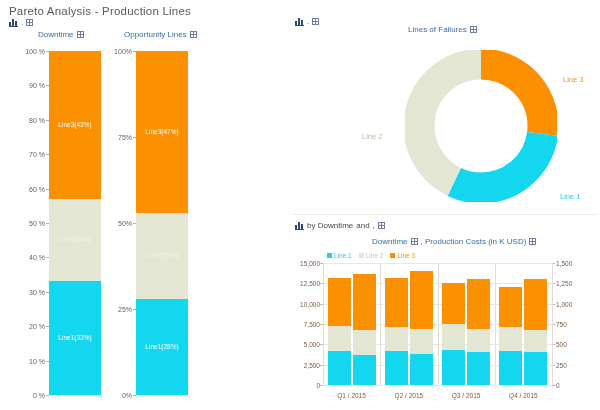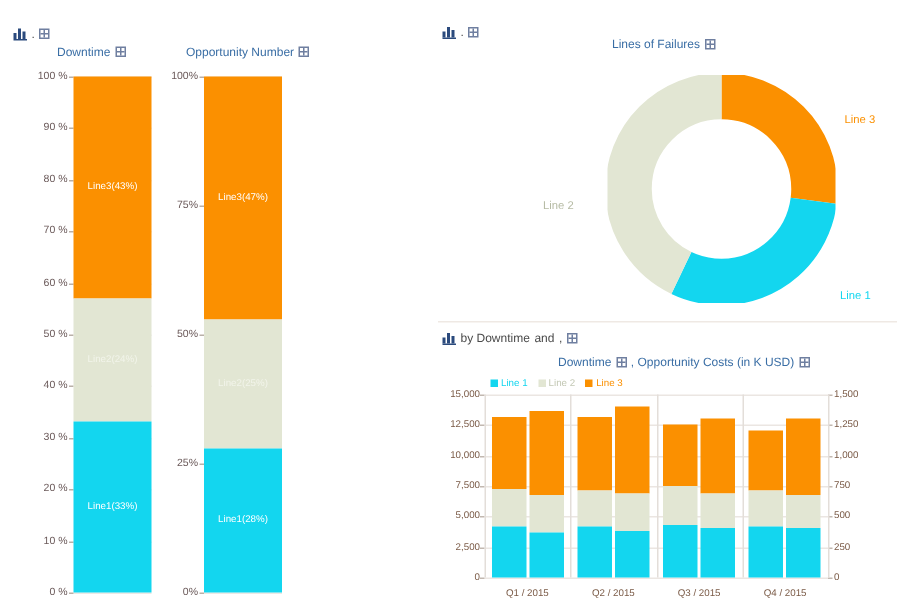--- a/index.html
+++ b/index.html
@@ -213,37 +213,38 @@
   .sep-line {
     position: absolute;
     border-top: 1px solid #efe9e4;
   }
 </style>
 </head>
 <body>
 
 <div class="page">
 
+  <div class="dash-title">Pareto Analysis - Production Lines</div>
 
   <div class="crumb-row" style="left:9px; top:18px;">
     <span class="icon-bars">
         <i></i>
         <i></i>
         <i></i>
       </span>
     <span class="crumb-text">.</span>
     <span class="glyph-grid"></span>
   </div>
 
   <div class="col-head" style="left:38px; top:30px;">
     <span>Downtime</span>
     <span class="glyph-grid"></span>
   </div>
   <div class="col-head" style="left:124px; top:30px;">
-    <span>Opportunity Number</span>
+    <span>Opportunity Lines</span>
     <span class="glyph-grid"></span>
   </div>
 
   <div class="pareto" style="left:49px; top:51px; width:52px; height:344px;">
 
     <div class="gridline" style="top:0%;"></div>
     <div class="tick" style="top:0%;"></div>
     <div class="axis-lbl" style="top:0%;">100 %</div>
 
     <div class="gridline" style="top:10%;"></div>
@@ -396,21 +397,21 @@
       </span>
     <span class="crumb-text">by Downtime</span>
     <span class="crumb-text">and</span>
     <span class="crumb-text">,</span>
     <span class="glyph-grid"></span>
   </div>
 
   <div class="chart-title2" style="left:372px; top:237px;">
     <span>Downtime</span>
     <span class="glyph-grid"></span>
-    <span>, Opportunity Costs (in K USD)</span>
+    <span>, Production Costs (in K USD)</span>
     <span class="glyph-grid"></span>
   </div>
 
   <div class="legend" style="left:327px; top:252px;">
     <span class="li">
       <span class="sw" style="background:#13d6ef;"></span>
       <span style="color:#13d6ef;">Line 1</span>
     </span>
     <span class="li">
       <span class="sw" style="background:#e2e6d3;"></span>

